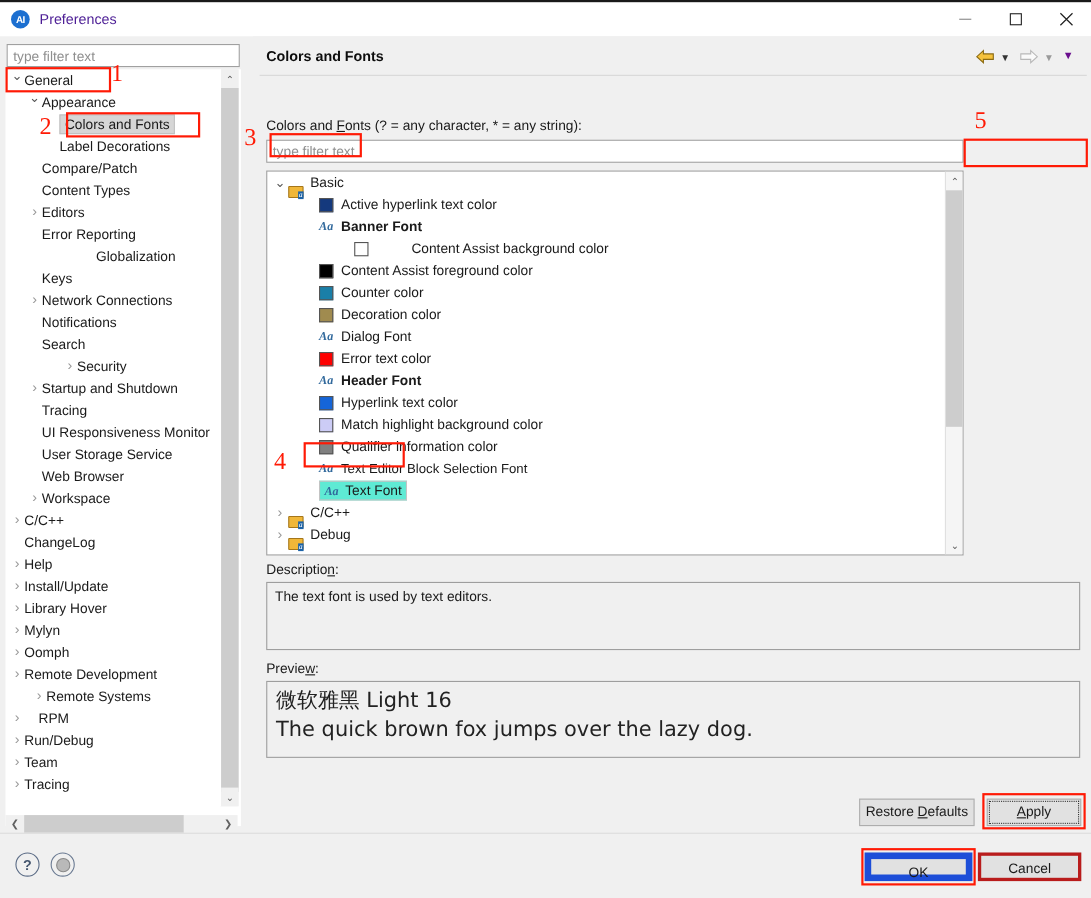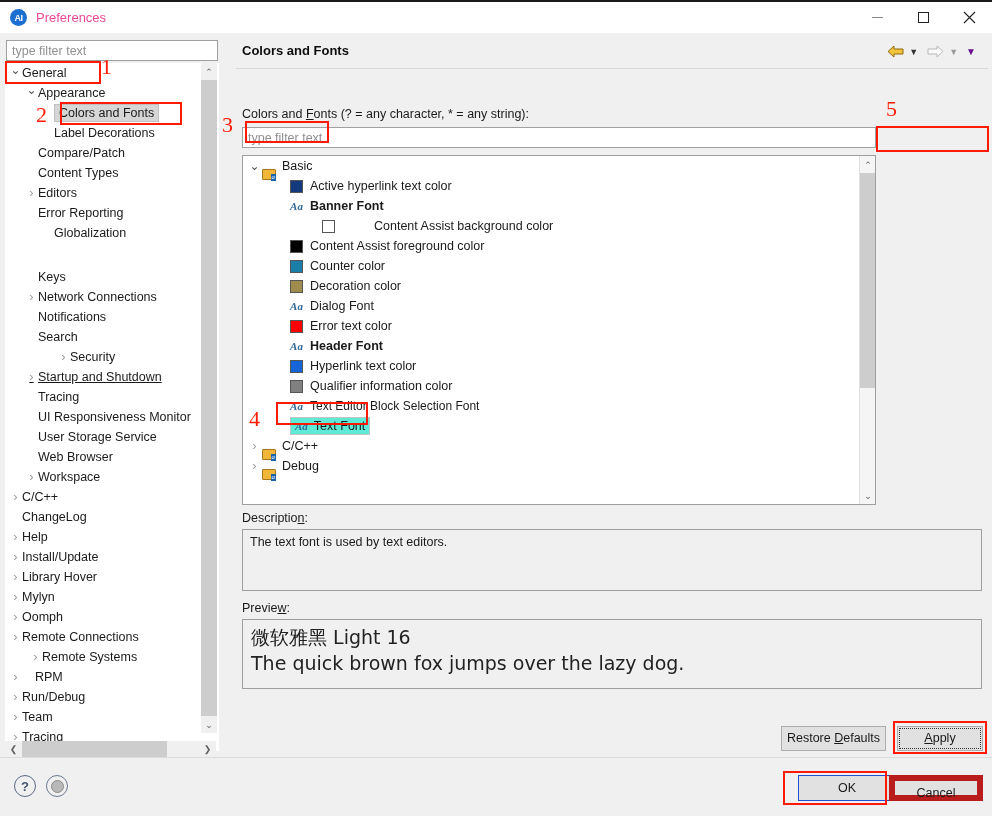--- a/index.html
+++ b/index.html
@@ -20,21 +20,21 @@
     border-top: 2px solid #1a1a1a;
     display: flex; align-items: center;
   }
   .app-icon {
     width: 17px; height: 17px; border-radius: 50%;
     background: #1c6fd0; margin-left: 10px; margin-right: 9px;
     color: #fff; font-size: 9px; font-weight: bold;
     display: flex; align-items: center; justify-content: center;
     letter-spacing: -0.5px;
   }
-  .title-text { font-size: 13px; color: #ec4899; }
+  .title-text { font-size: 13px; color: #4c1d95; }
   .win-btns { margin-left: auto; display: flex; height: 100%; }
   .win-btn {
     width: 46px; height: 100%;
     display: flex; align-items: center; justify-content: center;
     font-size: 13px; color: #333;
   }
   .glyph-min { display:block; width:11px; height:1px; background:#888; }
   .glyph-max { display:block; width:11px; height:11px; border:1px solid #222; }
 
   
@@ -146,24 +146,24 @@
   .pline { font-size:19px; line-height:26px; color:#222; font-family:"DejaVu Sans", sans-serif; }
 
   .foot-sep { position:absolute; left:0; top:757px; width:992px; height:1px; background:#dcdcdc; }
   .btn-rd { position:absolute; left:781px; top:726px; width:105px; height:25px;
             background:#e1e1e1; border:1px solid #adadad; font-size:12.5px;
             text-align:center; line-height:23px; }
   .btn-apply { position:absolute; left:897px; top:726px; width:86px; height:25px;
             background:#e1e1e1; border:1px solid #adadad; font-size:12.5px;
             text-align:center; line-height:23px; outline:1px dotted #333; outline-offset:-3px; }
   .btn-ok { position:absolute; left:786px; top:775px; width:98px; height:26px;
-            background:#e1e1e1; border:1px solid #1d4ed8; font-size:12.5px;
-            text-align:center; line-height:24px;margin-left:12px; }
+            background:#e1e1e1; border:6px solid #1d4ed8; font-size:12.5px;
+            text-align:center; line-height:24px; }
   .btn-cancel { position:absolute; left:889px; top:775px; width:94px; height:26px;
-            background:#e1e1e1; border:6px solid #b91c1c; font-size:12.5px;
+            background:#e1e1e1; border:3px solid #b91c1c; font-size:12.5px;
             text-align:center; line-height:24px; }
 
   .help-icon, .circ-icon {
     position:absolute; width:22px; height:22px; border-radius:50%;
     border:1px solid #5a6b85; display:flex; align-items:center; justify-content:center;
     font-size:13px; color:#44556e; font-weight:bold;
   }
   .help-icon { left:14px; top:775px; }
   .circ-icon { left:46px; top:775px; border-color:#6a7a92; }
   .circ-icon i { display:block; width:13px; height:13px; border-radius:50%;
@@ -224,45 +224,45 @@
         <span>Content Types</span>
       </div>
       <div class="tree-row" style="padding-left: 20px;">
         <span class="tw closed"></span>
         <span>Editors</span>
       </div>
       <div class="tree-row" style="padding-left: 20px;">
         <span class="tw "></span>
         <span>Error Reporting</span>
       </div>
-      <div class="tree-row" style="padding-left: 36px;">
+      <div class="tree-row" style="padding-left: 24px; justify-content: center;">
         <span class="tw "></span>
         <span>Globalization</span>
       </div>
-      <div class="tree-row" style="padding-left: 20px; margin-top: 24px;">
+      <div class="tree-row" style="padding-left: 20px;">
         <span class="tw "></span>
         <span>Keys</span>
       </div>
       <div class="tree-row" style="padding-left: 20px;">
         <span class="tw closed"></span>
         <span>Network Connections</span>
       </div>
       <div class="tree-row" style="padding-left: 20px;">
         <span class="tw "></span>
         <span>Notifications</span>
       </div>
       <div class="tree-row" style="padding-left: 20px;">
         <span class="tw "></span>
         <span>Search</span>
       </div>
       <div class="tree-row" style="padding-left: 20px; margin-left: 32px;">
         <span class="tw closed"></span>
         <span>Security</span>
       </div>
-      <div class="tree-row" style="padding-left: 20px; text-decoration: underline;">
+      <div class="tree-row" style="padding-left: 20px;">
         <span class="tw closed"></span>
         <span>Startup and Shutdown</span>
       </div>
       <div class="tree-row" style="padding-left: 20px;">
         <span class="tw "></span>
         <span>Tracing</span>
       </div>
       <div class="tree-row" style="padding-left: 20px;">
         <span class="tw "></span>
         <span>UI Responsiveness Monitor</span>
@@ -302,21 +302,21 @@
       <div class="tree-row" style="padding-left: 4px;">
         <span class="tw closed"></span>
         <span>Mylyn</span>
       </div>
       <div class="tree-row" style="padding-left: 4px;">
         <span class="tw closed"></span>
         <span>Oomph</span>
       </div>
       <div class="tree-row" style="padding-left: 4px;">
         <span class="tw closed"></span>
-        <span>Remote Connections</span>
+        <span>Remote Development</span>
       </div>
       <div class="tree-row" style="padding-left: 4px; margin-left: 20px;">
         <span class="tw closed"></span>
         <span>Remote Systems</span>
       </div>
       <div class="tree-row" style="padding-left: 4px; gap: 13px;">
         <span class="tw closed"></span>
         <span>RPM</span>
       </div>
       <div class="tree-row" style="padding-left: 4px;">
@@ -425,20 +425,25 @@
           <span class="aa">Aa</span>
           <span class="bold">Header Font</span>
         </div>
         <div class="lrow" style="padding-left: 4px;">
           <span class="exp">&nbsp;</span>
           <span class="swatch" style="background: rgb(21, 101, 216);"></span>
           <span>Hyperlink text color</span>
         </div>
         <div class="lrow" style="padding-left: 4px;">
           <span class="exp">&nbsp;</span>
+          <span class="swatch" style="background: rgb(204, 204, 246);"></span>
+          <span>Match highlight background color</span>
+        </div>
+        <div class="lrow" style="padding-left: 4px;">
+          <span class="exp">&nbsp;</span>
           <span class="swatch" style="background: rgb(128, 128, 128);"></span>
           <span>Qualifier information color</span>
         </div>
         <div class="lrow" style="padding-left: 4px;">
           <span class="exp">&nbsp;</span>
           <span class="aa">Aa</span>
           <span class="mono">Text Editor Block Selection Font</span>
         </div>
         <div class="lrow" style="padding-left: 4px;">
           <span class="exp">&nbsp;</span>

